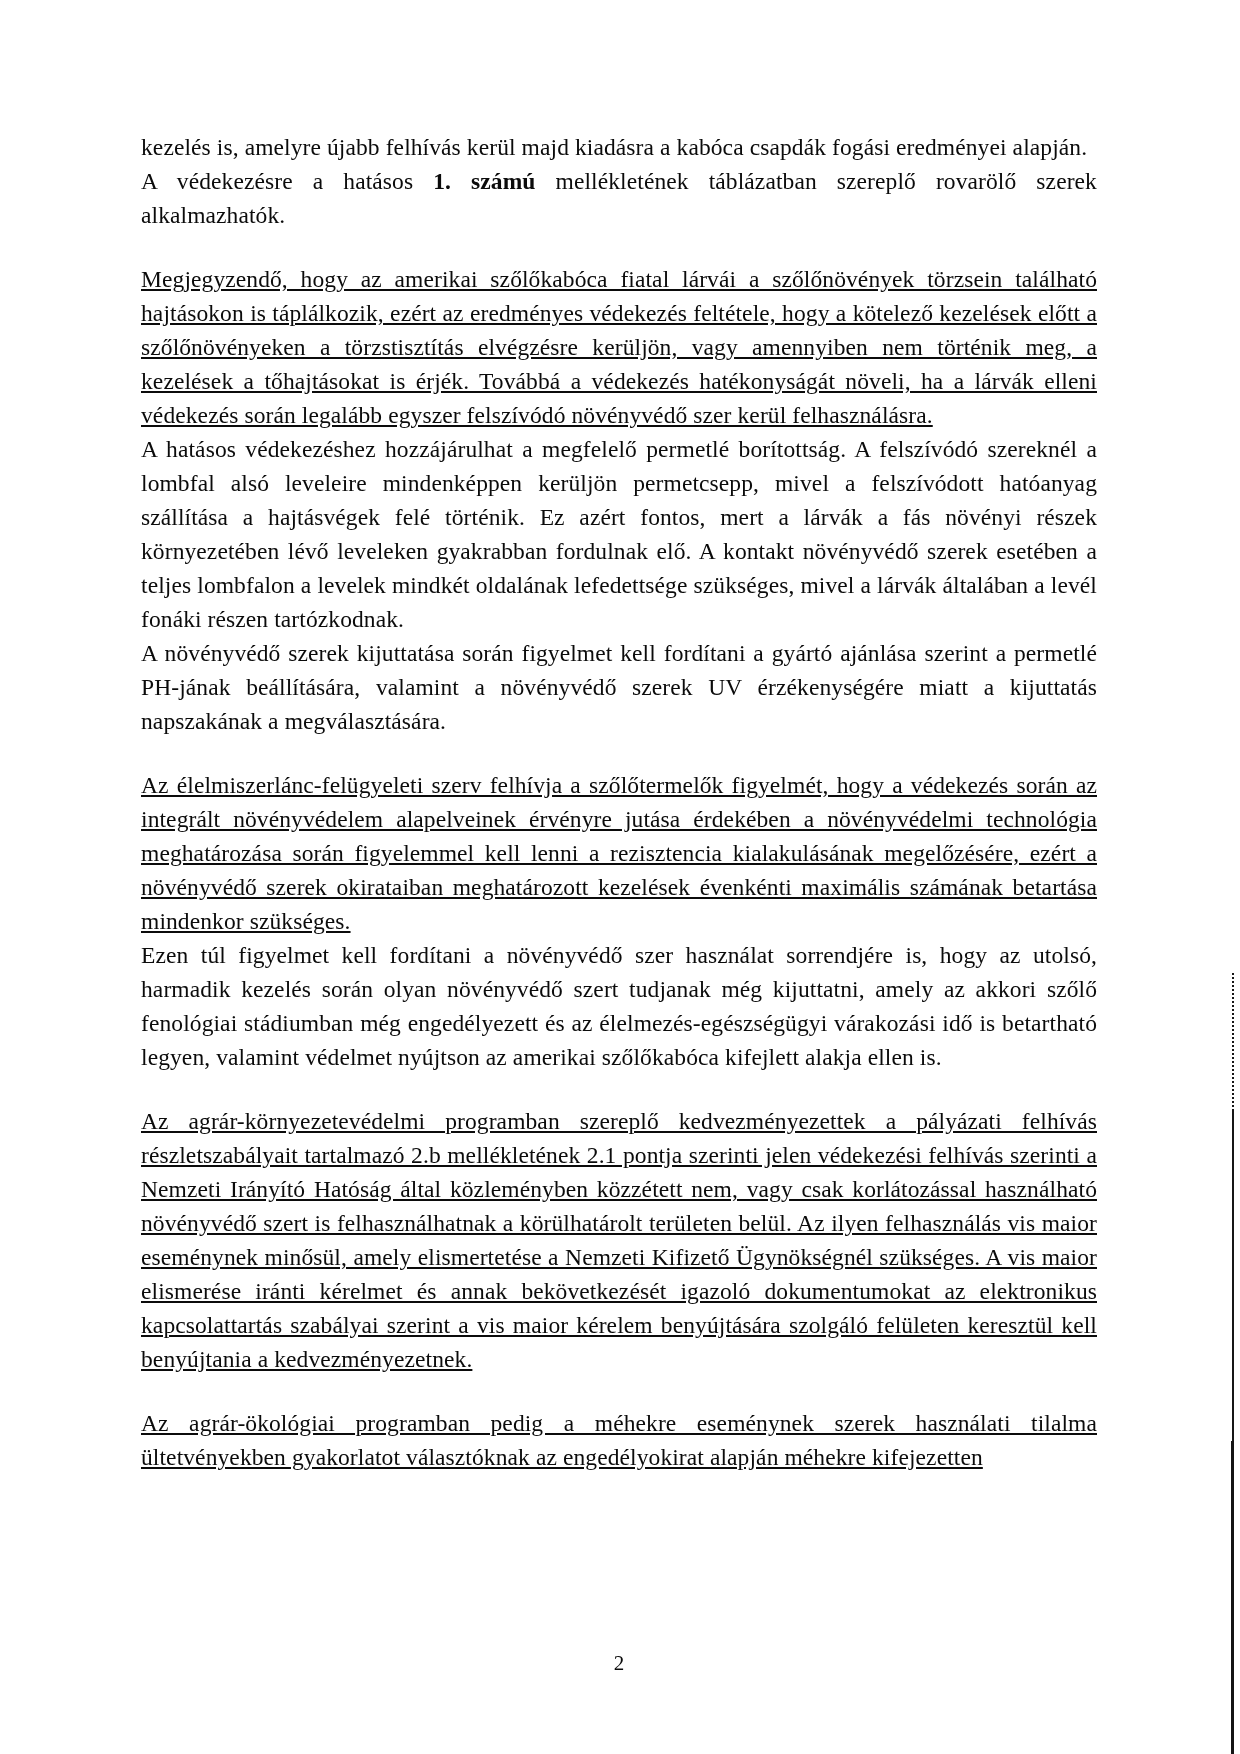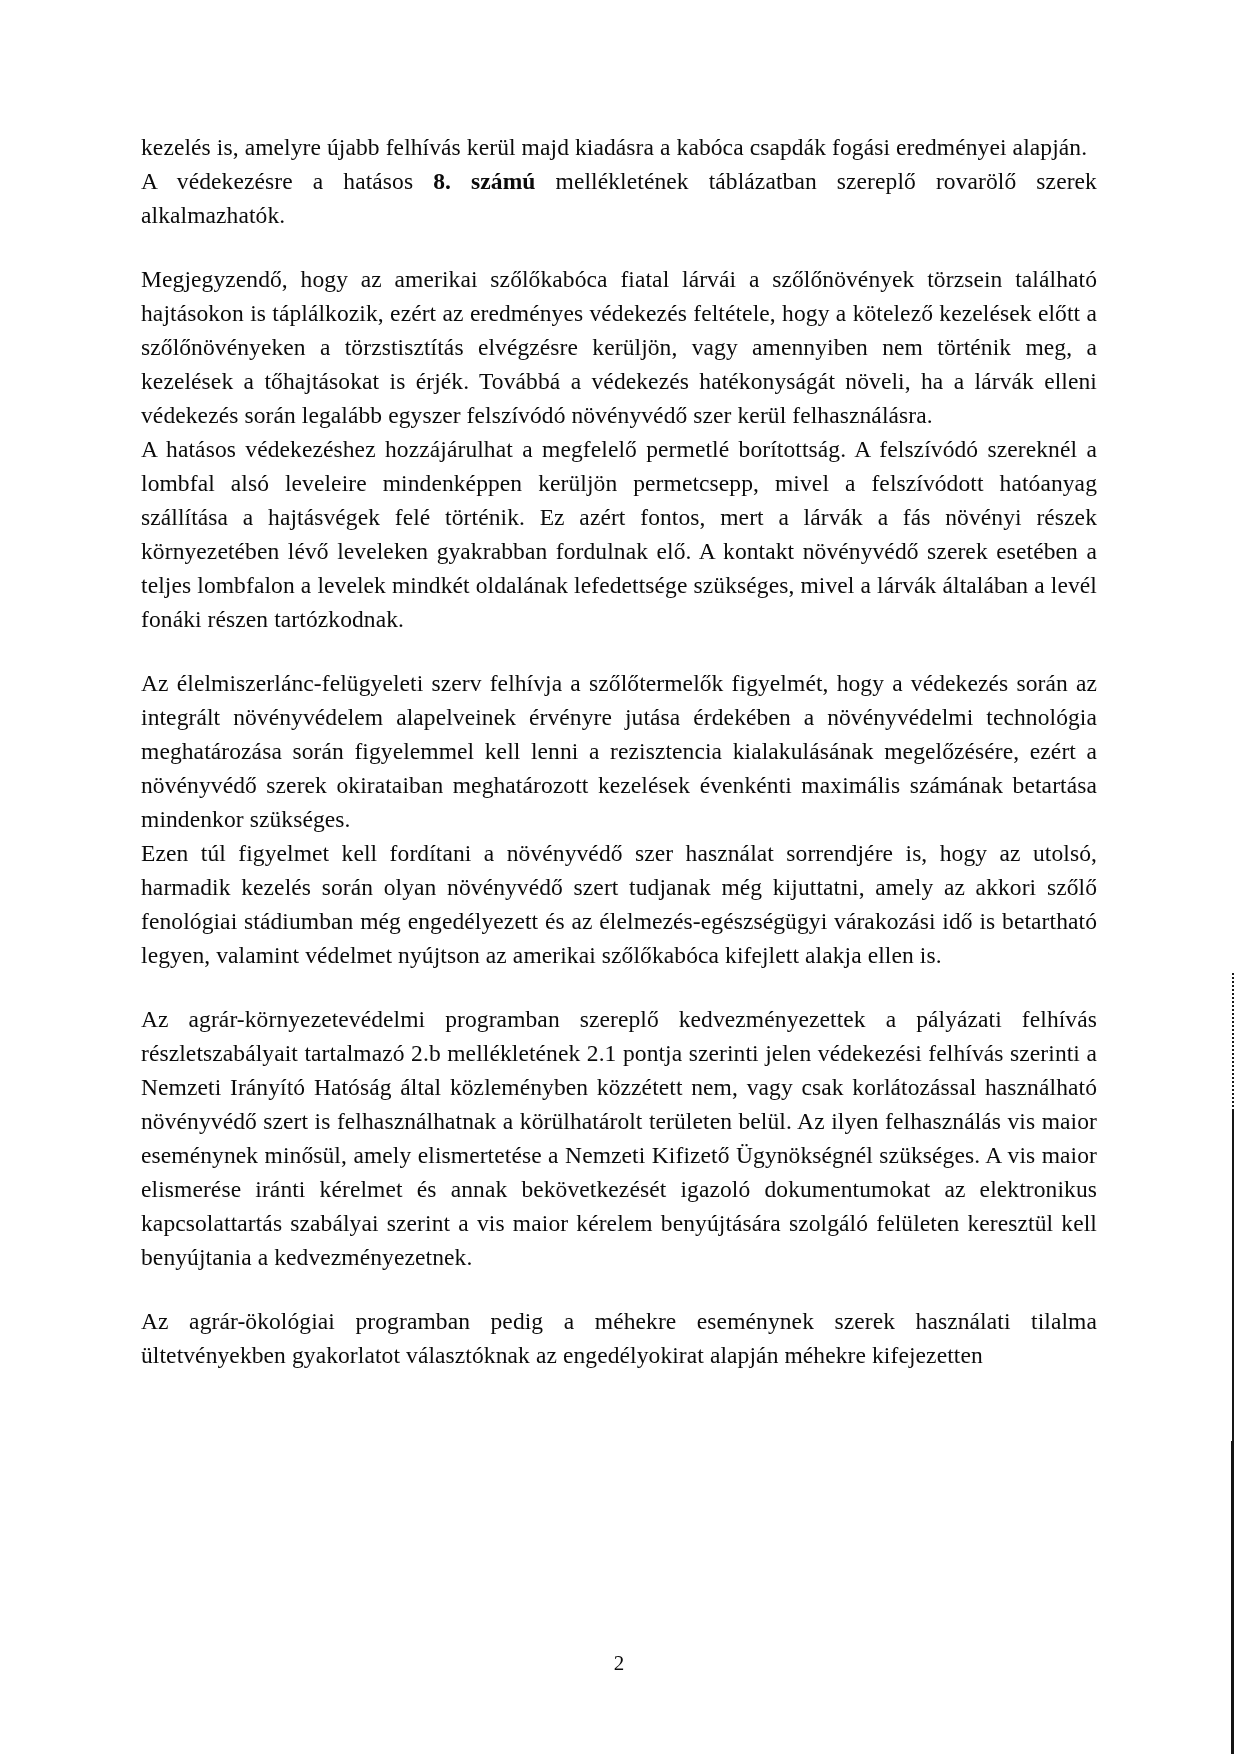--- a/index.html
+++ b/index.html
@@ -26,20 +26,21 @@
     line-height: 34px;
     text-align: justify;
     letter-spacing: 0.1px;
   }
   .para {
     margin: 0;
     padding: 0;
   }
   .gap-before {
     margin-top: 30px;
+    text-decoration: underline;
   }
   .para strong {
     font-weight: bold;
   }
   .footer {
     position: absolute;
     left: 141px;
     top: 1650px;
     width: 956px;
     text-align: center;
@@ -75,26 +76,27 @@
 </style>
 </head>
 <body>
 
 <div class="page">
 
   <div class="doc">
 
     <p class="para">kezelés is, amelyre újabb felhívás kerül majd kiadásra a kabóca csapdák fogási eredményei alapján.</p>
 
-    <p class="para"><span>A védekezésre a hatásos </span><strong>8. számú</strong><span> mellékletének táblázatban szereplő rovarölő szerek alkalmazhatók.</span></p>
+    <p class="para"><span>A védekezésre a hatásos </span><strong>1. számú</strong><span> mellékletének táblázatban szereplő rovarölő szerek alkalmazhatók.</span></p>
 
     <p class="para gap-before">Megjegyzendő, hogy az amerikai szőlőkabóca fiatal lárvái a szőlőnövények törzsein található hajtásokon is táplálkozik, ezért az eredményes védekezés feltétele, hogy a kötelező kezelések előtt a szőlőnövényeken a törzstisztítás elvégzésre kerüljön, vagy amennyiben nem történik meg, a kezelések a tőhajtásokat is érjék. Továbbá a védekezés hatékonyságát növeli, ha a lárvák elleni védekezés során legalább egyszer felszívódó növényvédő szer kerül felhasználásra.</p>
 
     <p class="para">A hatásos védekezéshez hozzájárulhat a megfelelő permetlé borítottság. A felszívódó szereknél a lombfal alsó leveleire mindenképpen kerüljön permetcsepp, mivel a felszívódott hatóanyag szállítása a hajtásvégek felé történik. Ez azért fontos, mert a lárvák a fás növényi részek környezetében lévő leveleken gyakrabban fordulnak elő. A kontakt növényvédő szerek esetében a teljes lombfalon a levelek mindkét oldalának lefedettsége szükséges, mivel a lárvák általában a levél fonáki részen tartózkodnak.</p>
 
+    <p class="para">A növényvédő szerek kijuttatása során figyelmet kell fordítani a gyártó ajánlása szerint a permetlé PH-jának beállítására, valamint a növényvédő szerek UV érzékenységére miatt a kijuttatás napszakának a megválasztására.</p>
 
     <p class="para gap-before">Az élelmiszerlánc-felügyeleti szerv felhívja a szőlőtermelők figyelmét, hogy a védekezés során az integrált növényvédelem alapelveinek érvényre jutása érdekében a növényvédelmi technológia meghatározása során figyelemmel kell lenni a rezisztencia kialakulásának megelőzésére, ezért a növényvédő szerek okirataiban meghatározott kezelések évenkénti maximális számának betartása mindenkor szükséges.</p>
 
     <p class="para">Ezen túl figyelmet kell fordítani a növényvédő szer használat sorrendjére is, hogy az utolsó, harmadik kezelés során olyan növényvédő szert tudjanak még kijuttatni, amely az akkori szőlő fenológiai stádiumban még engedélyezett és az élelmezés-egészségügyi várakozási idő is betartható legyen, valamint védelmet nyújtson az amerikai szőlőkabóca kifejlett alakja ellen is.</p>
 
     <p class="para gap-before">Az agrár-környezetevédelmi programban szereplő kedvezményezettek a pályázati felhívás részletszabályait tartalmazó 2.b mellékletének 2.1 pontja szerinti jelen védekezési felhívás szerinti a Nemzeti Irányító Hatóság által közleményben közzétett nem, vagy csak korlátozással használható növényvédő szert is felhasználhatnak a körülhatárolt területen belül. Az ilyen felhasználás vis maior eseménynek minősül, amely elismertetése a Nemzeti Kifizető Ügynökségnél szükséges. A vis maior elismerése iránti kérelmet és annak bekövetkezését igazoló dokumentumokat az elektronikus kapcsolattartás szabályai szerint a vis maior kérelem benyújtására szolgáló felületen keresztül kell benyújtania a kedvezményezetnek.</p>
 
     <p class="para gap-before">Az agrár-ökológiai programban pedig a méhekre eseménynek szerek használati tilalma ültetvényekben gyakorlatot választóknak az engedélyokirat alapján méhekre kifejezetten</p>
 
   </div>

